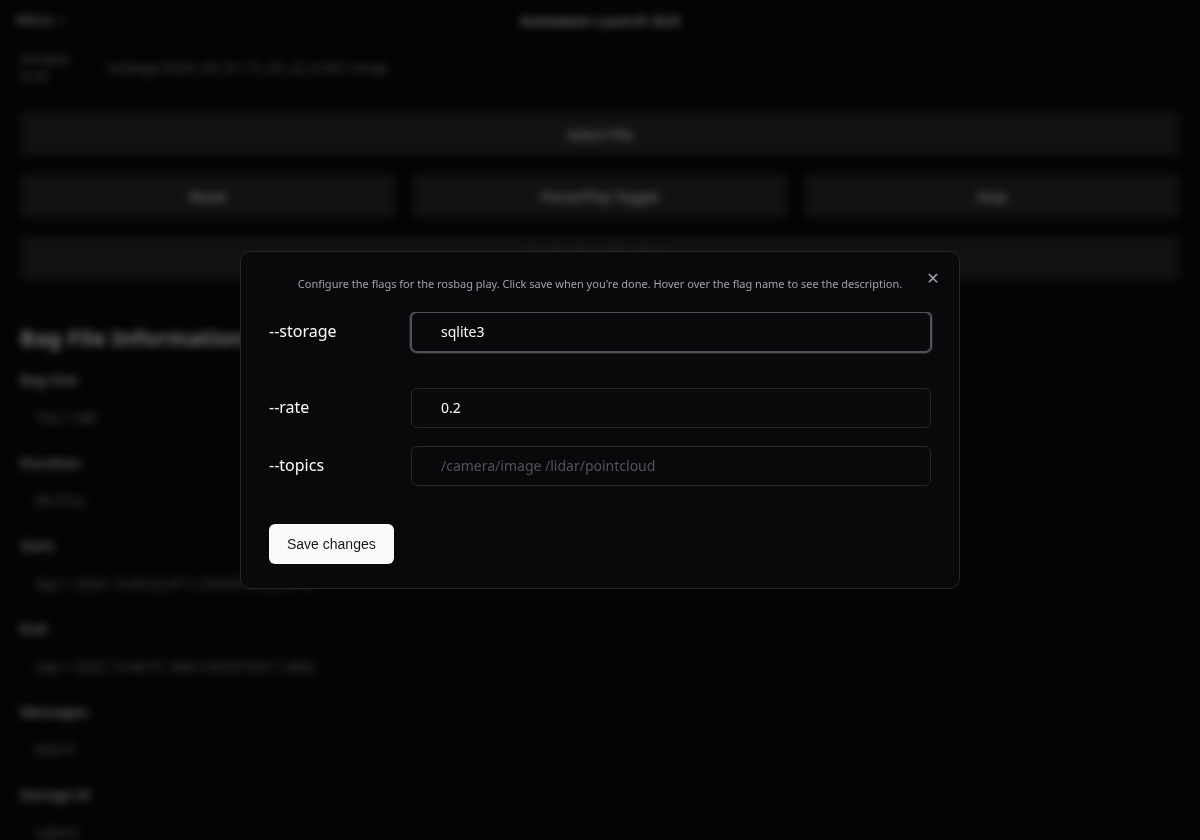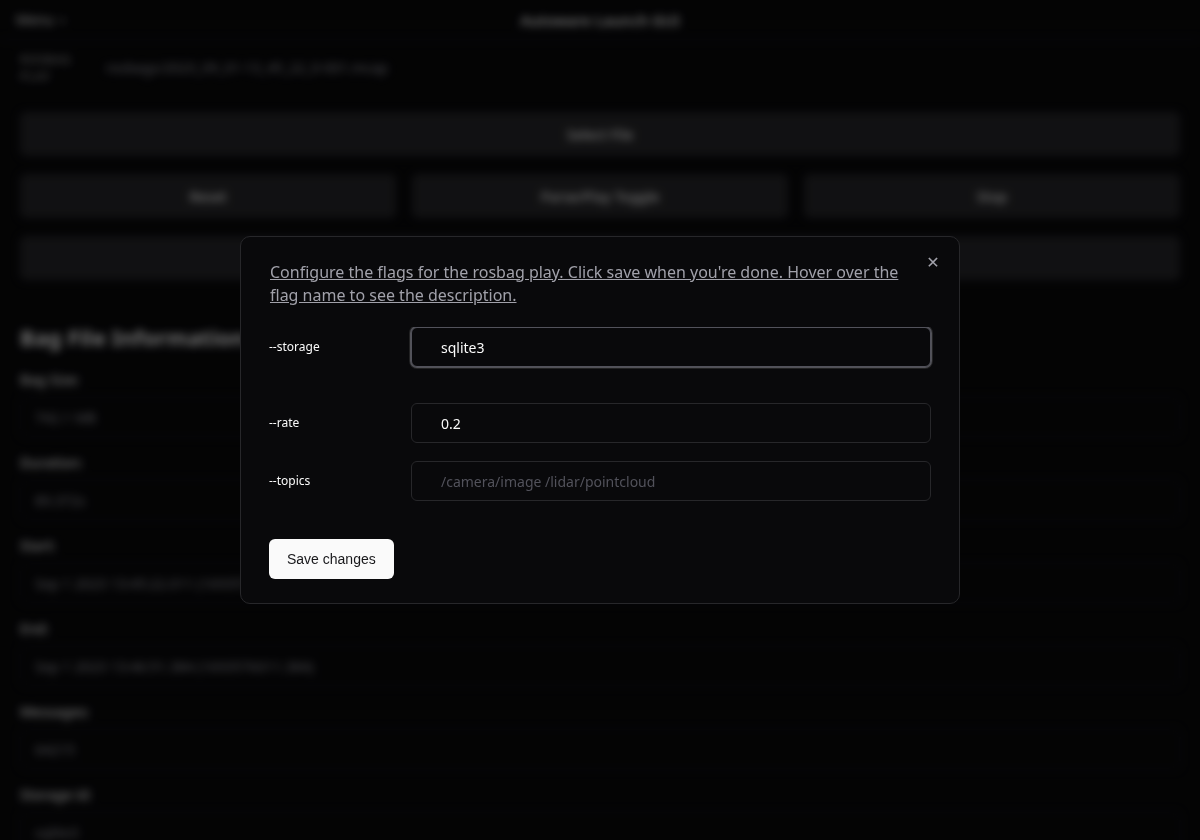--- a/index.html
+++ b/index.html
@@ -123,48 +123,47 @@
     cursor: pointer;
     font-size: 16px;
   }
   .dialog-title {
     text-align: center;
     font-size: 18px;
     font-weight: 600;
     margin: 0 0 6px 0;
   }
   .dialog-desc {
-    text-align: left;
+    text-align: right;
     color: var(--text-muted);
-    font-size: 16px;
+    font-size: 11px;
     line-height: 1.45;
     margin: 0 auto 20px auto;
     max-width: 660px;
-    text-decoration: underline;
   }
   .flags-scroll {
     overflow-y: auto;
     flex: 1;
     padding-right: 6px;
     margin-right: -6px;
   }
   
   .flags-scroll::-webkit-scrollbar { width: 6px; }
   .flags-scroll::-webkit-scrollbar-track { background: transparent; }
   .flags-scroll::-webkit-scrollbar-thumb { background: #3f3f46; border-radius: 3px; }
 
   .flag-row {
     display: grid;
     grid-template-columns: 130px 1fr;
     align-items: center;
     gap: 12px;
     margin-bottom: 18px;
   }
   .flag-label {
-    font-size: 12px;
+    font-size: 16px;
     color: var(--text);
     word-break: break-word;
     line-height: 1.2;
   }
   .flag-input {
     width: 100%;
     height: 40px;
     background: var(--input-bg);
     border: 1px solid var(--border);
     border-radius: 6px;

